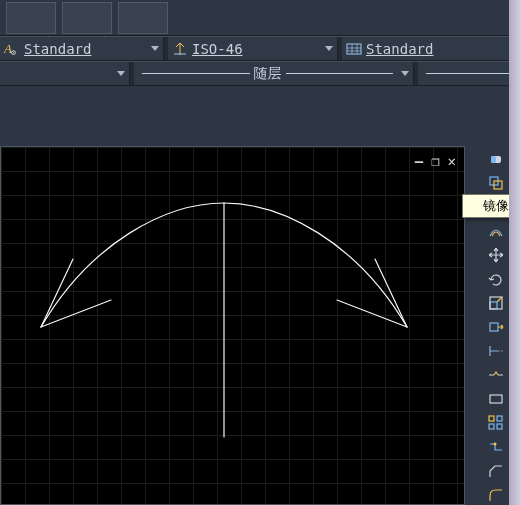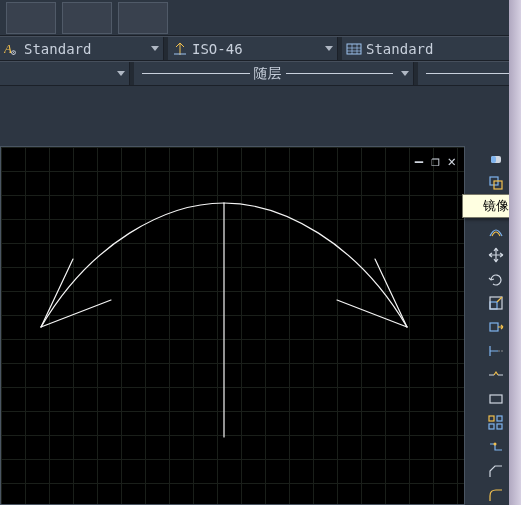--- a/index.html
+++ b/index.html
@@ -36,20 +36,21 @@
     border-right: 1px solid #1b2028;
     padding: 0 4px; gap: 4px;
     color: #c8d0dc;
     cursor: pointer;
     position: relative;
   }
   .dd .label {
     font-family: Consolas, monospace;
     font-size: 14px;
     white-space: nowrap;
+    text-decoration: underline;
   }
   .dd .caret {
     margin-left: auto;
     width: 0; height: 0;
     border-left: 4px solid transparent;
     border-right: 4px solid transparent;
     border-top: 5px solid #b0b8c4;
   }
   .dd-icon { width:16px; height:16px; display:flex; align-items:center; justify-content:center;}
   .line-seg {

